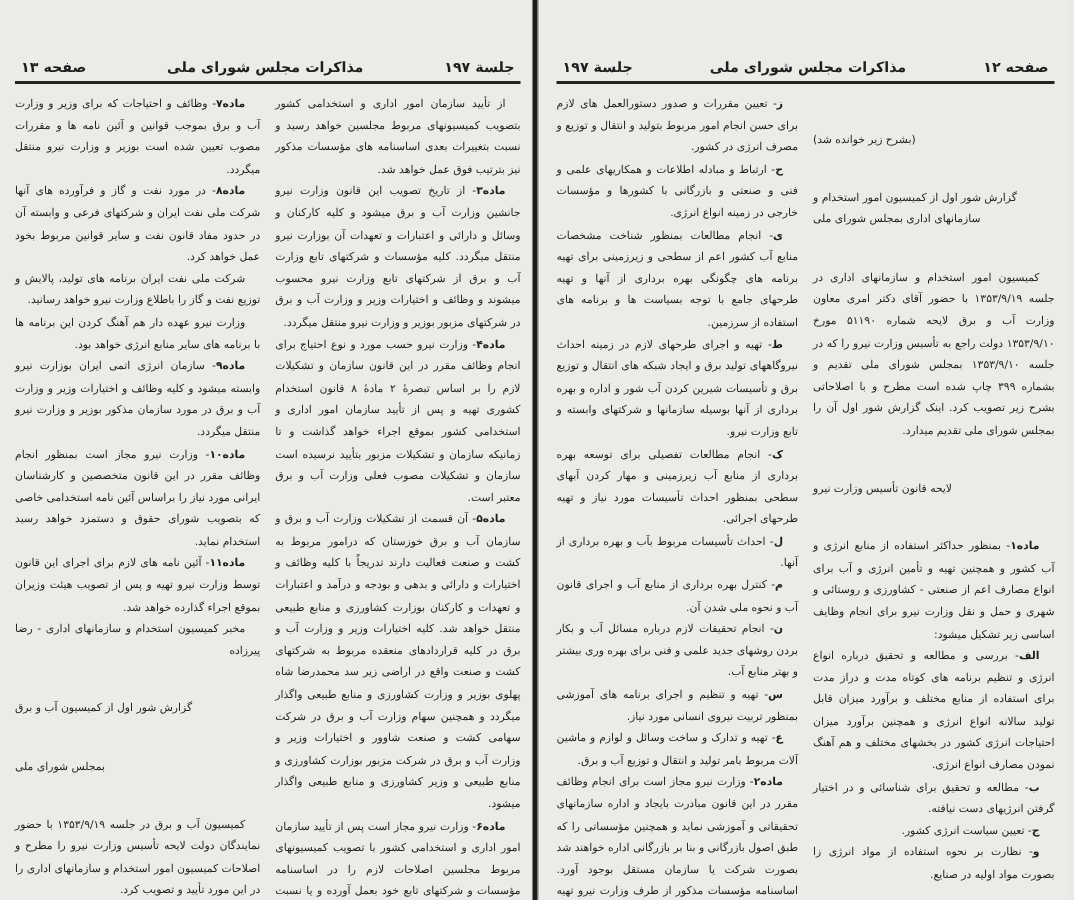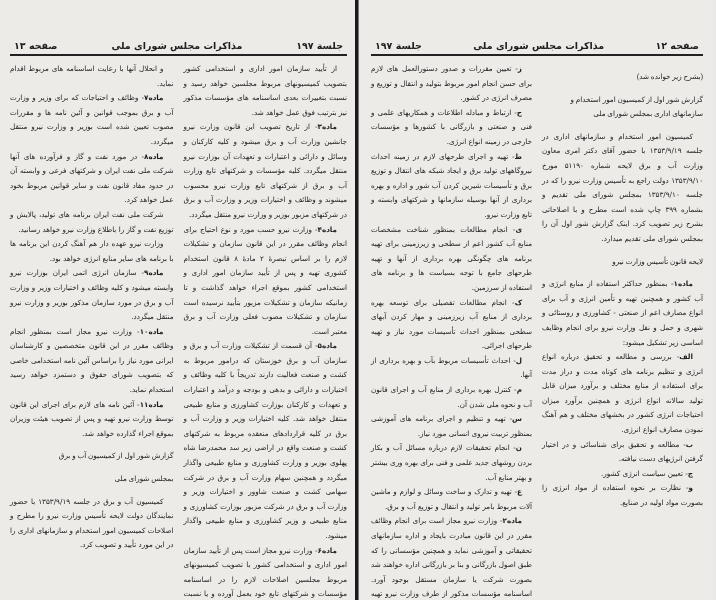--- a/index.html
+++ b/index.html
@@ -21,21 +21,21 @@
     display:flex; justify-content:space-between; align-items:flex-end;
     direction:rtl;
     font-size:9.5px; font-weight:bold; padding:0 4px 3px 4px;
     border-bottom:2px solid #222;
   }
   .running-head span { white-space:nowrap; }
   .cols { display:flex; direction:rtl; gap:10px; margin-top:6px; }
   .col { flex:1; direction:rtl; text-align:justify; font-size:7.2px; line-height:14.6px; }
   .col p { margin:0 0 0 0; }
   .col .lbl { font-weight:bold; }
-  .col .center { text-align:right; margin:8px 0;font-family:Liberation Serif, serif; }
+  .col .center { text-align:left; margin:24px 0; }
   .col .indent { text-indent:10px; }
 </style>
 </head>
 <body>
 
 <div class="spread">
 
   <div class="page left">
     <div class="running-head">
       <span>جلسة ۱۹۷</span>
@@ -44,28 +44,28 @@
     </div>
     <div class="cols">
       <div class="col" id="lp-cr">
           <p class="indent">از تأیید سازمان امور اداری و استخدامی کشور بتصویب کمیسیونهای مربوط مجلسین خواهد رسید و نسبت بتغییرات بعدی اساسنامه های مؤسسات مذکور نیز بترتیب فوق عمل خواهد شد.</p>
           <p class="indent"><span class="lbl">ماده۳</span><span>- از تاریخ تصویب این قانون وزارت نیرو جانشین وزارت آب و برق میشود و کلیه کارکنان و وسائل و دارائی و اعتبارات و تعهدات آن بوزارت نیرو منتقل میگردد. کلیه مؤسسات و شرکتهای تابع وزارت آب و برق از شرکتهای تابع وزارت نیرو محسوب میشوند و وظائف و اختیارات وزیر و وزارت آب و برق در شرکتهای مزبور بوزیر و وزارت نیرو منتقل میگردد.</span></p>
           <p class="indent"><span class="lbl">ماده۴</span><span>- وزارت نیرو حسب مورد و نوع احتیاج برای انجام وظائف مقرر در این قانون سازمان و تشکیلات لازم را بر اساس تبصرهٔ ۲ مادهٔ ۸ قانون استخدام کشوری تهیه و پس از تأیید سازمان امور اداری و استخدامی کشور بموقع اجراء خواهد گذاشت و تا زمانیکه سازمان و تشکیلات مزبور بتأیید نرسیده است سازمان و تشکیلات مصوب فعلی وزارت آب و برق معتبر است.</span></p>
           <p class="indent"><span class="lbl">ماده۵</span><span>- آن قسمت از تشکیلات وزارت آب و برق و سازمان آب و برق خوزستان که درامور مربوط به کشت و صنعت فعالیت دارند تدریجاً با کلیه وظائف و اختیارات و دارائی و بدهی و بودجه و درآمد و اعتبارات و تعهدات و کارکنان بوزارت کشاورزی و منابع طبیعی منتقل خواهد شد. کلیه اختیارات وزیر و وزارت آب و برق در کلیه قراردادهای منعقده مربوط به شرکتهای کشت و صنعت واقع در اراضی زیر سد محمدرضا شاه پهلوی بوزیر و وزارت کشاورزی و منابع طبیعی واگذار میگردد و همچنین سهام وزارت آب و برق در شرکت سهامی کشت و صنعت شاوور و اختیارات وزیر و وزارت آب و برق در شرکت مزبور بوزارت کشاورزی و منابع طبیعی و وزیر کشاورزی و منابع طبیعی واگذار میشود.</span></p>
           <p class="indent"><span class="lbl">ماده۶</span><span>- وزارت نیرو مجاز است پس از تأیید سازمان امور اداری و استخدامی کشور با تصویب کمیسیونهای مربوط مجلسین اصلاحات لازم را در اساسنامه مؤسسات و شرکتهای تابع خود بعمل آورده و یا نسبت بادغام</span></p>
         </div>
       <div class="col" id="lp-cl">
-          <p class="indent">و انحلال آنها با رعایت اساسنامه های مربوط اقدام نماید.</p>
           <p class="indent"><span class="lbl">ماده۷</span><span>- وظائف و احتیاجات که برای وزیر و وزارت آب و برق بموجب قوانین و آئین نامه ها و مقررات مصوب تعیین شده است بوزیر و وزارت نیرو منتقل میگردد.</span></p>
           <p class="indent"><span class="lbl">ماده۸</span><span>- در مورد نفت و گاز و فرآورده های آنها شرکت ملی نفت ایران و شرکتهای فرعی و وابسته آن در حدود مفاد قانون نفت و سایر قوانین مربوط بخود عمل خواهد کرد.</span></p>
           <p class="indent">شرکت ملی نفت ایران برنامه های تولید، پالایش و توزیع نفت و گاز را باطلاع وزارت نیرو خواهد رسانید.</p>
           <p class="indent">وزارت نیرو عهده دار هم آهنگ کردن این برنامه ها با برنامه های سایر منابع انرژی خواهد بود.</p>
           <p class="indent"><span class="lbl">ماده۹</span><span>- سازمان انرژی اتمی ایران بوزارت نیرو وابسته میشود و کلیه وظائف و اختیارات وزیر و وزارت آب و برق در مورد سازمان مذکور بوزیر و وزارت نیرو منتقل میگردد.</span></p>
           <p class="indent"><span class="lbl">ماده۱۰</span><span>- وزارت نیرو مجاز است بمنظور انجام وظائف مقرر در این قانون متخصصین و کارشناسان ایرانی مورد نیاز را براساس آئین نامه استخدامی خاصی که بتصویب شورای حقوق و دستمزد خواهد رسید استخدام نماید.</span></p>
           <p class="indent"><span class="lbl">ماده۱۱</span><span>- آئین نامه های لازم برای اجرای این قانون توسط وزارت نیرو تهیه و پس از تصویب هیئت وزیران بموقع اجراء گذارده خواهد شد.</span></p>
+          <p class="indent">مخبر کمیسیون استخدام و سازمانهای اداری - رضا پیرزاده</p>
           <p class="center">گزارش شور اول از کمیسیون آب و برق</p>
           <p class="center">بمجلس شورای ملی</p>
           <p class="indent">کمیسیون آب و برق در جلسه ۱۳۵۳/۹/۱۹ با حضور نمایندگان دولت لایحه تأسیس وزارت نیرو را مطرح و اصلاحات کمیسیون امور استخدام و سازمانهای اداری را در این مورد تأیید و تصویب کرد.</p>
         </div>
     </div>
   </div>
 
   <div class="page right">
     <div class="running-head">
       <span>صفحه ۱۲</span>
@@ -80,26 +80,26 @@
           <p class="center">لایحه قانون تأسیس وزارت نیرو</p>
           <p class="indent"><span class="lbl">ماده۱</span><span>- بمنظور حداکثر استفاده از منابع انرژی و آب کشور و همچنین تهیه و تأمین انرژی و آب برای انواع مصارف اعم از صنعتی - کشاورزی و روستائی و شهری و حمل و نقل وزارت نیرو برای انجام وظایف اساسی زیر تشکیل میشود:</span></p>
           <p class="indent"><span class="lbl">الف</span><span>- بررسی و مطالعه و تحقیق درباره انواع انرژی و تنظیم برنامه های کوتاه مدت و دراز مدت برای استفاده از منابع مختلف و برآورد میزان قابل تولید سالانه انواع انرژی و همچنین برآورد میزان احتیاجات انرژی کشور در بخشهای مختلف و هم آهنگ نمودن مصارف انواع انرژی.</span></p>
           <p class="indent"><span class="lbl">ب</span><span>- مطالعه و تحقیق برای شناسائی و در اختیار گرفتن انرژیهای دست نیافته.</span></p>
           <p class="indent"><span class="lbl">ج</span><span>- تعیین سیاست انرژی کشور.</span></p>
           <p class="indent"><span class="lbl">و</span><span>- نظارت بر نحوه استفاده از مواد انرژی زا بصورت مواد اولیه در صنایع.</span></p>
         </div>
       <div class="col" id="rp-cl">
           <p class="indent"><span class="lbl">ز</span><span>- تعیین مقررات و صدور دستورالعمل های لازم برای حسن انجام امور مربوط بتولید و انتقال و توزیع و مصرف انرژی در کشور.</span></p>
           <p class="indent"><span class="lbl">ح</span><span>- ارتباط و مبادله اطلاعات و همکاریهای علمی و فنی و صنعتی و بازرگانی با کشورها و مؤسسات خارجی در زمینه انواع انرژی.</span></p>
+          <p class="indent"><span class="lbl">ی</span><span>- انجام مطالعات بمنظور شناخت مشخصات منابع آب کشور اعم از سطحی و زیرزمینی برای تهیه برنامه های چگونگی بهره برداری از آنها و تهیه طرحهای جامع با توجه بسیاست ها و برنامه های استفاده از سرزمین.</span></p>
           <p class="indent"><span class="lbl">ط</span><span>- تهیه و اجرای طرحهای لازم در زمینه احداث نیروگاههای تولید برق و ایجاد شبکه های انتقال و توزیع برق و تأسیسات شیرین کردن آب شور و اداره و بهره برداری از آنها بوسیله سازمانها و شرکتهای وابسته و تابع وزارت نیرو.</span></p>
-          <p class="indent"><span class="lbl">ی</span><span>- انجام مطالعات بمنظور شناخت مشخصات منابع آب کشور اعم از سطحی و زیرزمینی برای تهیه برنامه های چگونگی بهره برداری از آنها و تهیه طرحهای جامع با توجه بسیاست ها و برنامه های استفاده از سرزمین.</span></p>
           <p class="indent"><span class="lbl">ک</span><span>- انجام مطالعات تفصیلی برای توسعه بهره برداری از منابع آب زیرزمینی و مهار کردن آبهای سطحی بمنظور احداث تأسیسات مورد نیاز و تهیه طرحهای اجرائی.</span></p>
           <p class="indent"><span class="lbl">ل</span><span>- احداث تأسیسات مربوط بآب و بهره برداری از آنها.</span></p>
           <p class="indent"><span class="lbl">م</span><span>- کنترل بهره برداری از منابع آب و اجرای قانون آب و نحوه ملی شدن آن.</span></p>
+          <p class="indent"><span class="lbl">ن</span><span>- انجام تحقیقات لازم درباره مسائل آب و بکار بردن روشهای جدید علمی و فنی برای بهره وری بیشتر و بهتر منابع آب.</span></p>
           <p class="indent"><span class="lbl">س</span><span>- تهیه و تنظیم و اجرای برنامه های آموزشی بمنظور تربیت نیروی انسانی مورد نیاز.</span></p>
-          <p class="indent"><span class="lbl">ن</span><span>- انجام تحقیقات لازم درباره مسائل آب و بکار بردن روشهای جدید علمی و فنی برای بهره وری بیشتر و بهتر منابع آب.</span></p>
           <p class="indent"><span class="lbl">ع</span><span>- تهیه و تدارک و ساخت وسائل و لوازم و ماشین آلات مربوط بامر تولید و انتقال و توزیع آب و برق.</span></p>
           <p class="indent"><span class="lbl">ماده۲</span><span>- وزارت نیرو مجاز است برای انجام وظائف مقرر در این قانون مبادرت بایجاد و اداره سازمانهای تحقیقاتی و آموزشی نماید و همچنین مؤسساتی را که طبق اصول بازرگانی و بنا بر بازرگانی اداره خواهند شد بصورت شرکت یا سازمان مستقل بوجود آورد. اساسنامه مؤسسات مذکور از طرف وزارت نیرو تهیه و پس</span></p>
         </div>
     </div>
   </div>
 
 </div>
 
 </body></html>

